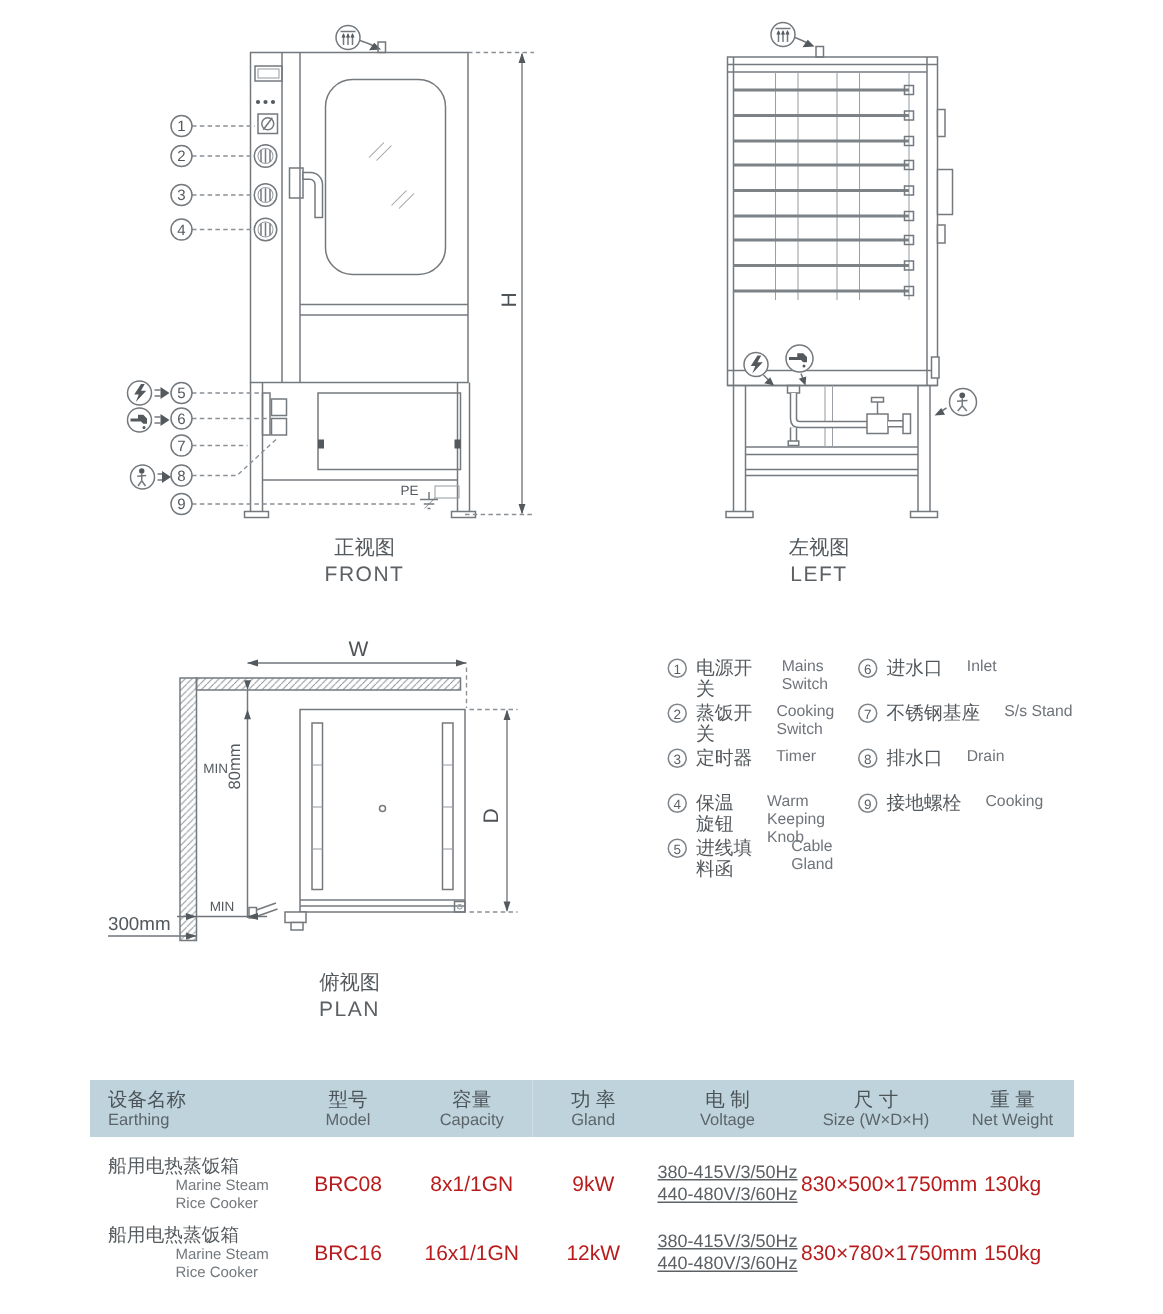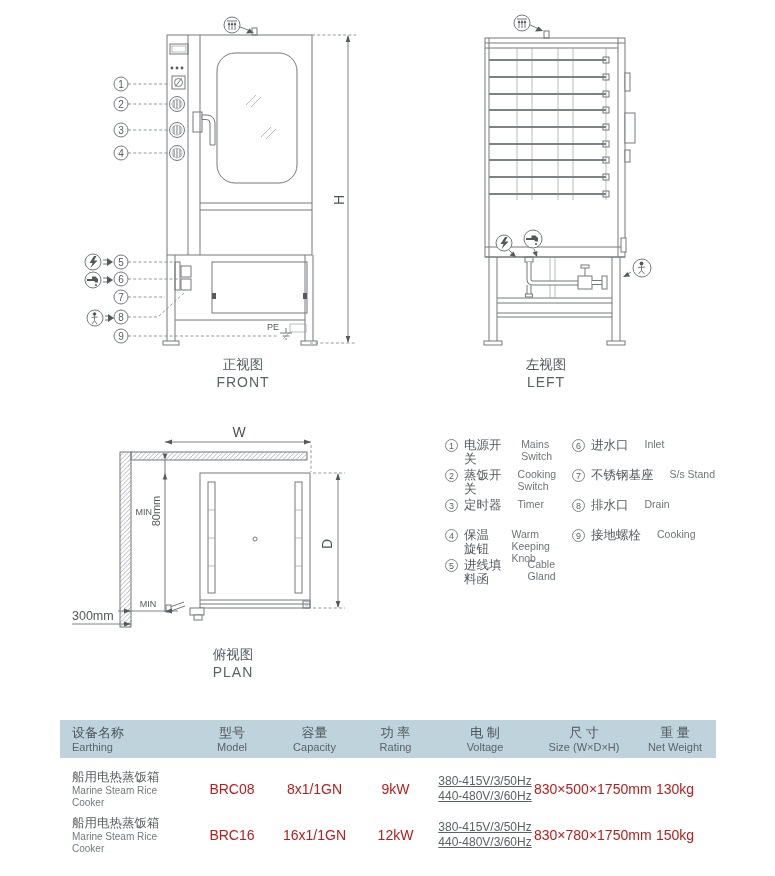--- a/index.html
+++ b/index.html
@@ -35,21 +35,21 @@
   .spec{position:absolute;left:60px;top:720px;width:656px;}
   .spec table{border-collapse:collapse;table-layout:fixed;width:656px;}
   .spec th,.spec td{padding:0;vertical-align:middle;text-align:center;font-weight:normal;}
   .spec thead tr{background:#bed3db;height:38px;}
   .h-zh{font-size:13px;color:#4c545a;line-height:16px;}
   .h-en{font-size:11px;color:#5c646a;line-height:13px;}
   .c-equip{text-align:left !important;padding-left:12px !important;}
   .spec tbody tr{height:46px;}
   .spec tbody tr.sp{height:8px;}
   .b-zh{font-size:12.5px;color:#565b5f;line-height:15px;}
-  .b-en{font-size:10px;color:#74797d;line-height:12px;}
+  .b-en{font-size:10px;color:#74797d;line-height:12px;margin-left:45px;}
   .b-val{font-size:14px;color:#b91c1c;}
   .b-v2{font-size:12px;color:#5c6165;line-height:15px;text-decoration:underline;}
 </style>
 </head>
 <body>
 
 <div class="page">
 
   <svg style="position:absolute;left:60px;top:10px;" width="340" height="385" viewBox="0 0 340 385">
     <g>
@@ -484,21 +484,21 @@
           <th>
             <div class="h-zh">型号</div>
               <div class="h-en">Model</div>
           </th>
           <th>
             <div class="h-zh">容量</div>
               <div class="h-en">Capacity</div>
           </th>
           <th>
             <div class="h-zh">功 率</div>
-              <div class="h-en">Rating</div>
+              <div class="h-en">Gland</div>
           </th>
           <th>
             <div class="h-zh">电 制</div>
               <div class="h-en">Voltage</div>
           </th>
           <th>
             <div class="h-zh">尺 寸</div>
               <div class="h-en">Size (W×D×H)</div>
           </th>
           <th>

